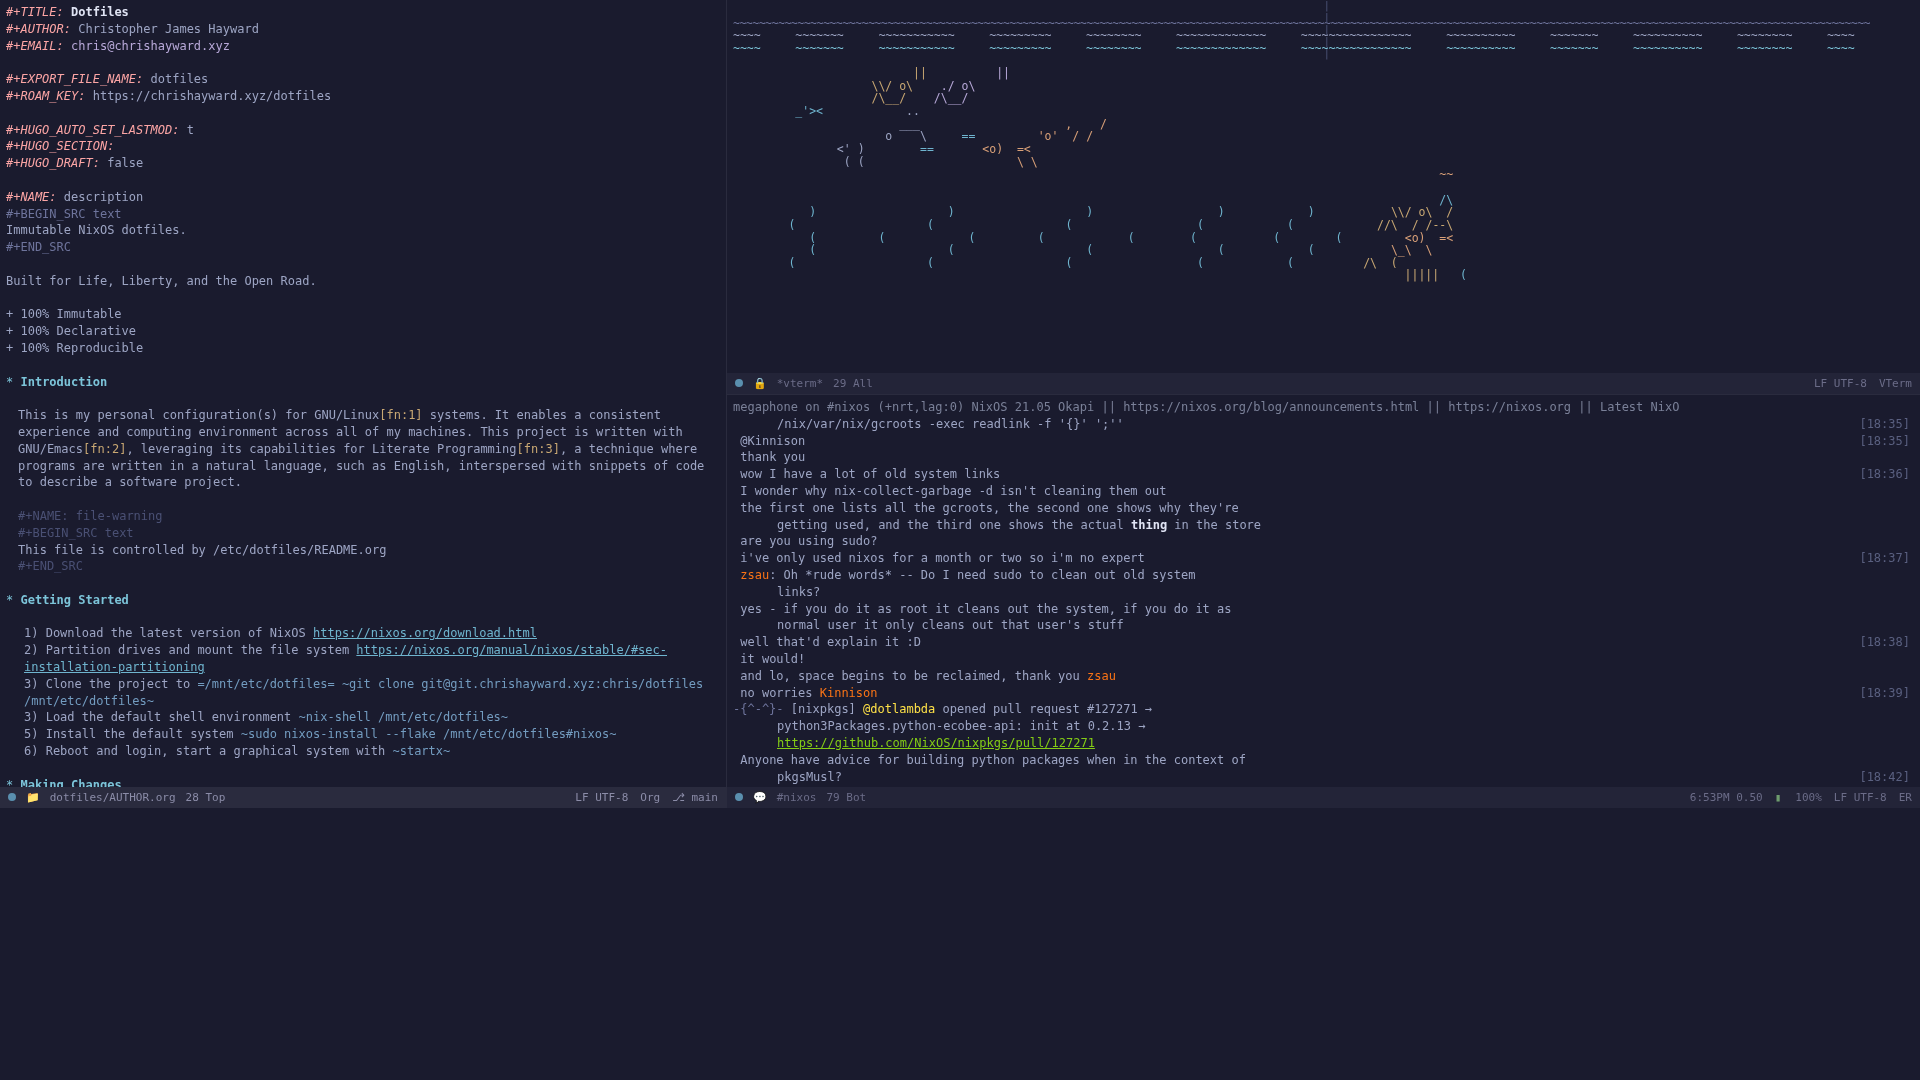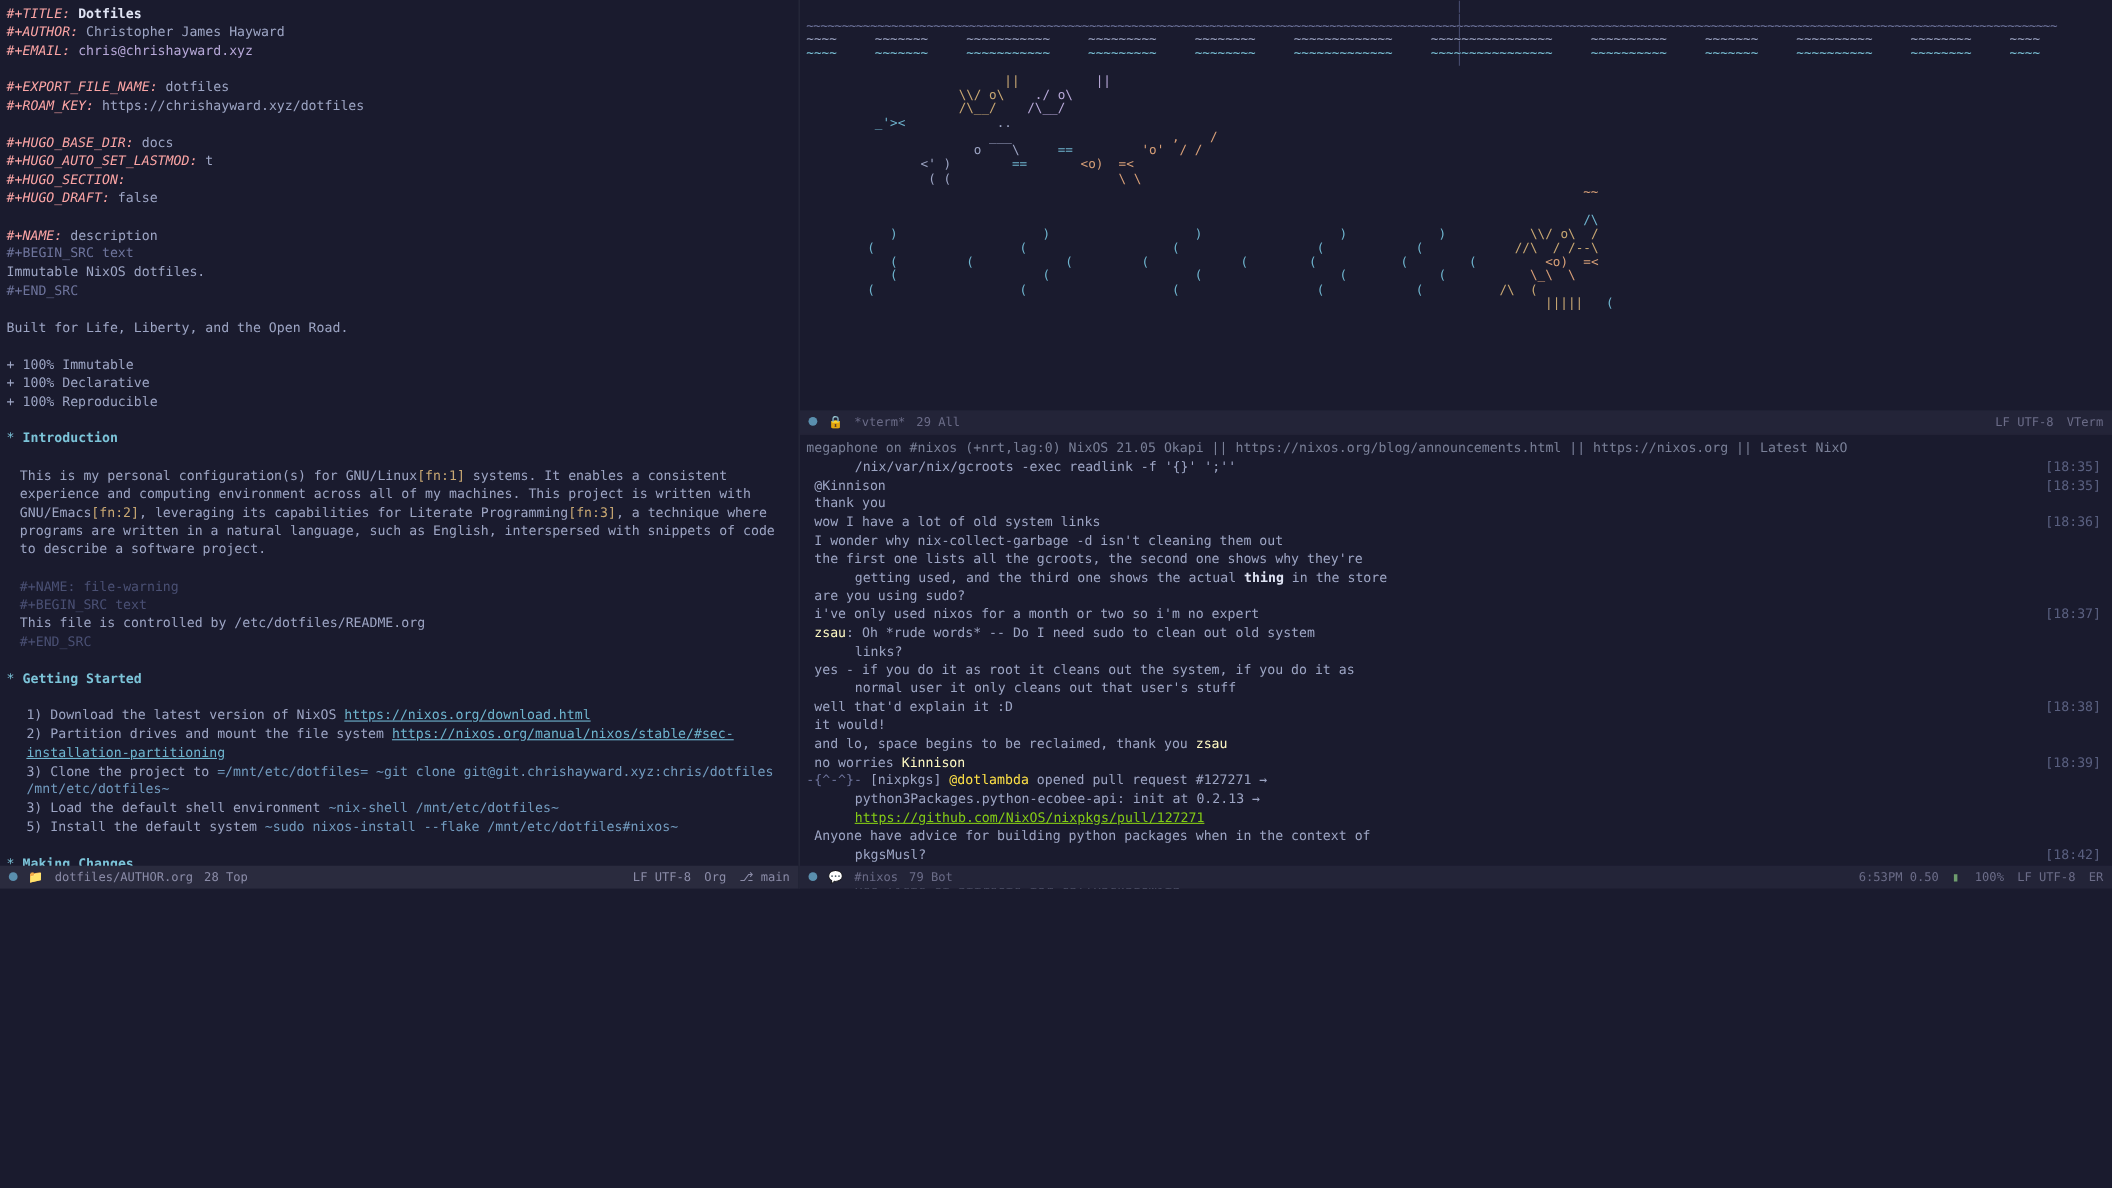--- a/index.html
+++ b/index.html
@@ -54,21 +54,21 @@
     .text { color: #9da5c4; }
     .link { color: #6fb5cf; text-decoration: underline; }
     .fn { color: #c9a873; text-align: right; }
     .code { color: #739cc0; }
     
     
     .irc-line { white-space: pre-wrap; }
     .nick { color: #d9a078; }
     .nick-b { color: #c9a873; }
     .nick-c { color: #9fa8d6; }
-    .nick-ping { color: #fef9c3; text-align: right; }
+    .nick-ping { color: #f97316; text-align: right; }
     .time { color: #5a6080; float: right; margin-right: 4px; }
     .bot { color: #6e749c; }
     .bot-user { color: #fde047; }
     .irc-text { color: #9da5c4; }
     .irc-thing { color: #e0e4f4; font-weight: bold; }
     .irc-link { color: #84cc16; text-decoration: underline; }
     .irc-info { color: #7a8098; }
     
     
     .ascii { white-space: pre; font-size: 11.5px; line-height: 1.1; color: #6e749c; }
@@ -92,21 +92,20 @@
 
 <div class="pane pane-left">
   <div class="content">
     <div><span class="key">#+TITLE:</span> <span class="title-val">Dotfiles</span></div>
     <div><span class="key">#+AUTHOR:</span> <span class="value">Christopher James Hayward</span></div>
     <div><span class="key">#+EMAIL:</span> <span class="email-val">chris@chrishayward.xyz</span></div>
     <div>&nbsp;</div>
     <div><span class="key">#+EXPORT_FILE_NAME:</span> <span class="value">dotfiles</span></div>
     <div><span class="key">#+ROAM_KEY:</span> <span class="value">https://chrishayward.xyz/dotfiles</span></div>
     <div>&nbsp;</div>
-    <div><span class="key">#+HUGO_BASE_DIR:</span> <span class="value">docs</span></div>
     <div><span class="key">#+HUGO_AUTO_SET_LASTMOD:</span> <span class="value">t</span></div>
     <div><span class="key">#+HUGO_SECTION:</span></div>
     <div><span class="key">#+HUGO_DRAFT:</span> <span class="value">false</span></div>
     <div>&nbsp;</div>
     <div><span class="key">#+NAME:</span> <span class="value">description</span></div>
     <div class="src">#+BEGIN_SRC text</div>
     <div class="text">Immutable NixOS dotfiles.</div>
     <div class="src">#+END_SRC</div>
     <div>&nbsp;</div>
     <div class="text">Built for Life, Liberty, and the Open Road.</div>
@@ -124,20 +123,21 @@
     <div class="text" style="padding-left:12px">This file is controlled by /etc/dotfiles/README.org</div>
     <div class="comment" style="padding-left:12px">#+END_SRC</div>
     <div>&nbsp;</div>
     <div><span class="heading-star">*</span> <span class="heading">Getting Started</span></div>
     <div>&nbsp;</div>
     <div style="padding-left:18px" class="text"><span>1) Download the latest version of NixOS </span><span class="link">https://nixos.org/download.html</span></div>
     <div style="padding-left:18px" class="text"><span>2) Partition drives and mount the file system </span><span class="link">https://nixos.org/manual/nixos/stable/#sec-installation-partitioning</span></div>
     <div style="padding-left:18px" class="text"><span>3) Clone the project to </span><span class="code">=/mnt/etc/dotfiles=</span><span class="code"> ~git clone git@git.chrishayward.xyz:chris/dotfiles /mnt/etc/dotfiles~</span></div>
     <div style="padding-left:18px" class="text"><span>3) Load the default shell environment </span><span class="code">~nix-shell /mnt/etc/dotfiles~</span></div>
     <div style="padding-left:18px" class="text"><span>5) Install the default system </span><span class="code">~sudo nixos-install --flake /mnt/etc/dotfiles#nixos~</span></div>
+    <div style="padding-left:18px" class="text"><span>6) Reboot and login, start a graphical system with </span><span class="code">~startx~</span></div>
     <div>&nbsp;</div>
     <div><span class="heading-star">*</span> <span class="heading">Making Changes</span></div>
 
   </div>
   <div class="modeline modeline-active">
     <span class="dot-ind"></span>
     <span>📁</span>
     <span>dotfiles/AUTHOR.org</span>
     <span>28 Top</span>
     <span class="right">

